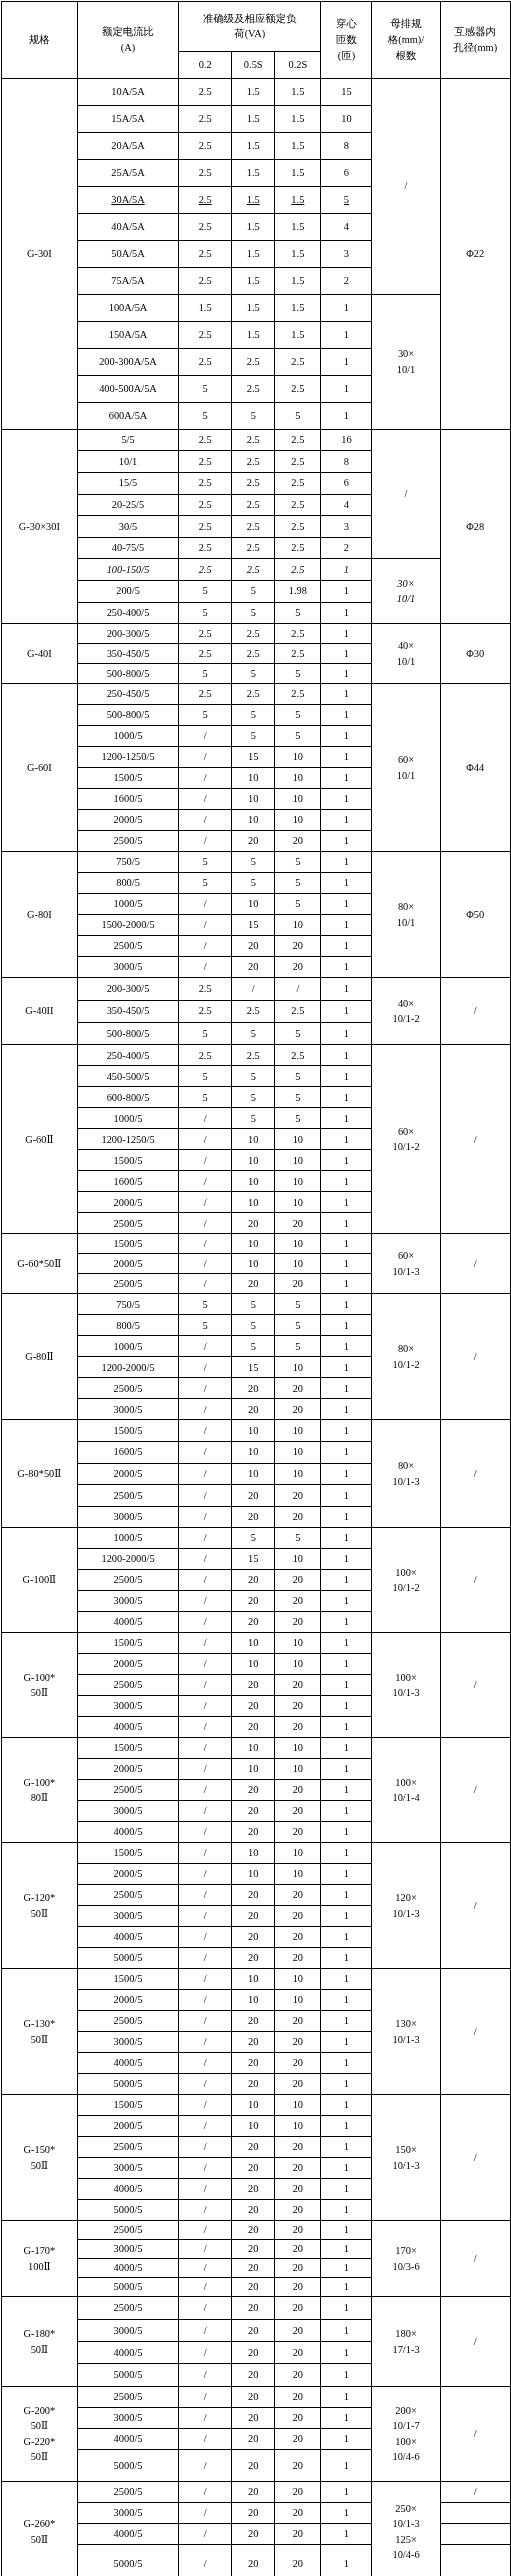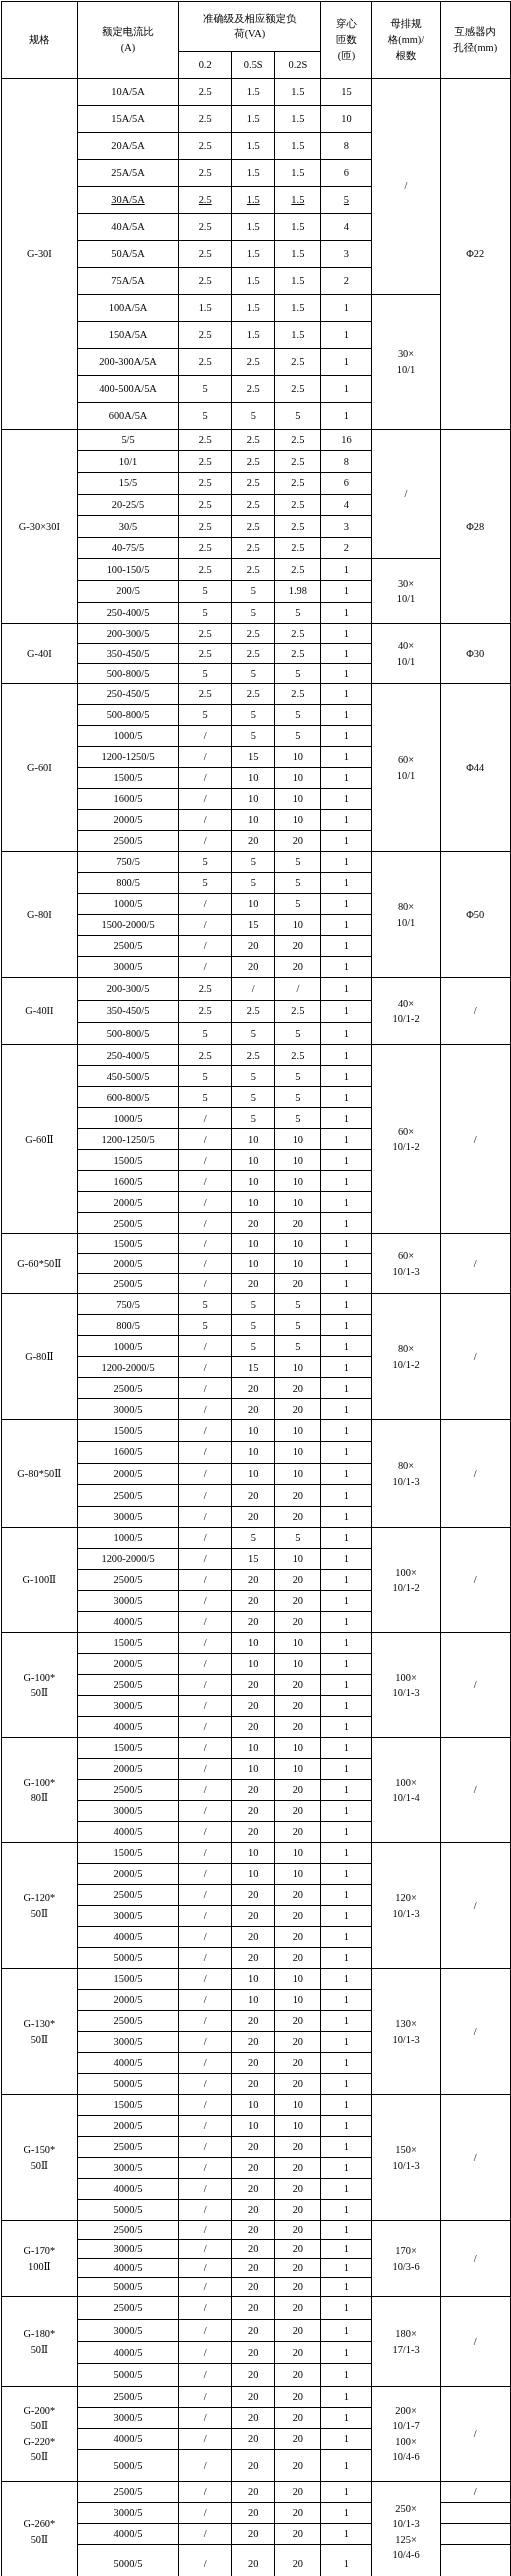--- a/index.html
+++ b/index.html
@@ -198,21 +198,21 @@
         <td>2.5</td>
         <td>3</td>
       </tr>
       <tr style="height: 21.6px;">
         <td>40-75/5</td>
         <td>2.5</td>
         <td>2.5</td>
         <td>2.5</td>
         <td>2</td>
       </tr>
-      <tr style="height: 21.6px;">
+      <tr style="height: 21.6px; font-style: italic;">
         <td>100-150/5</td>
         <td>2.5</td>
         <td>2.5</td>
         <td>2.5</td>
         <td>1</td>
         <td rowspan="3">30×
 10/1</td>
       </tr>
       <tr style="height: 21.6px; font-family: Liberation Serif, serif;">
         <td>200/5</td>

